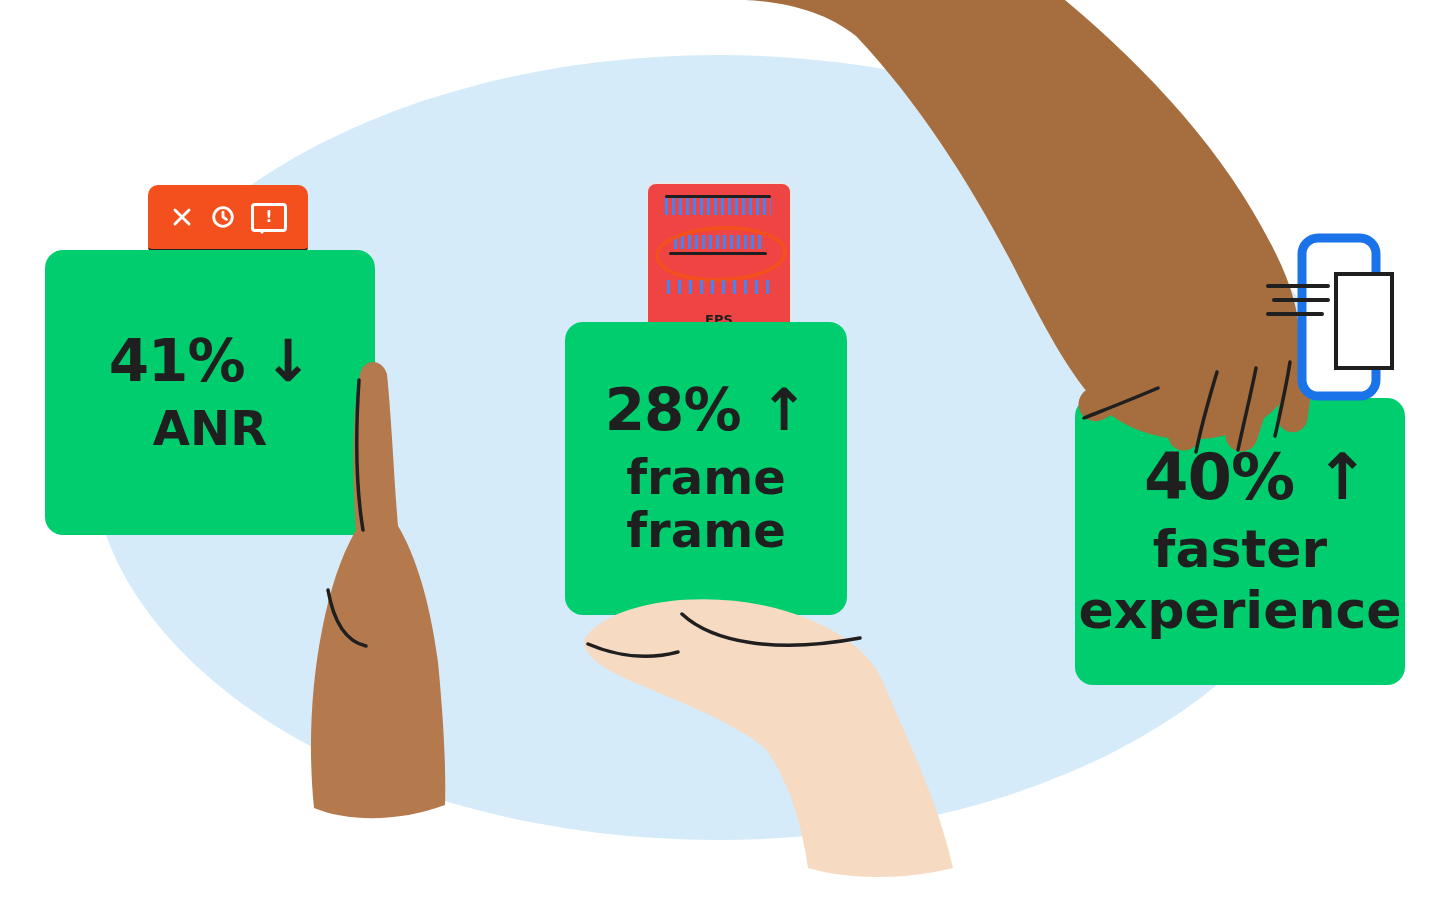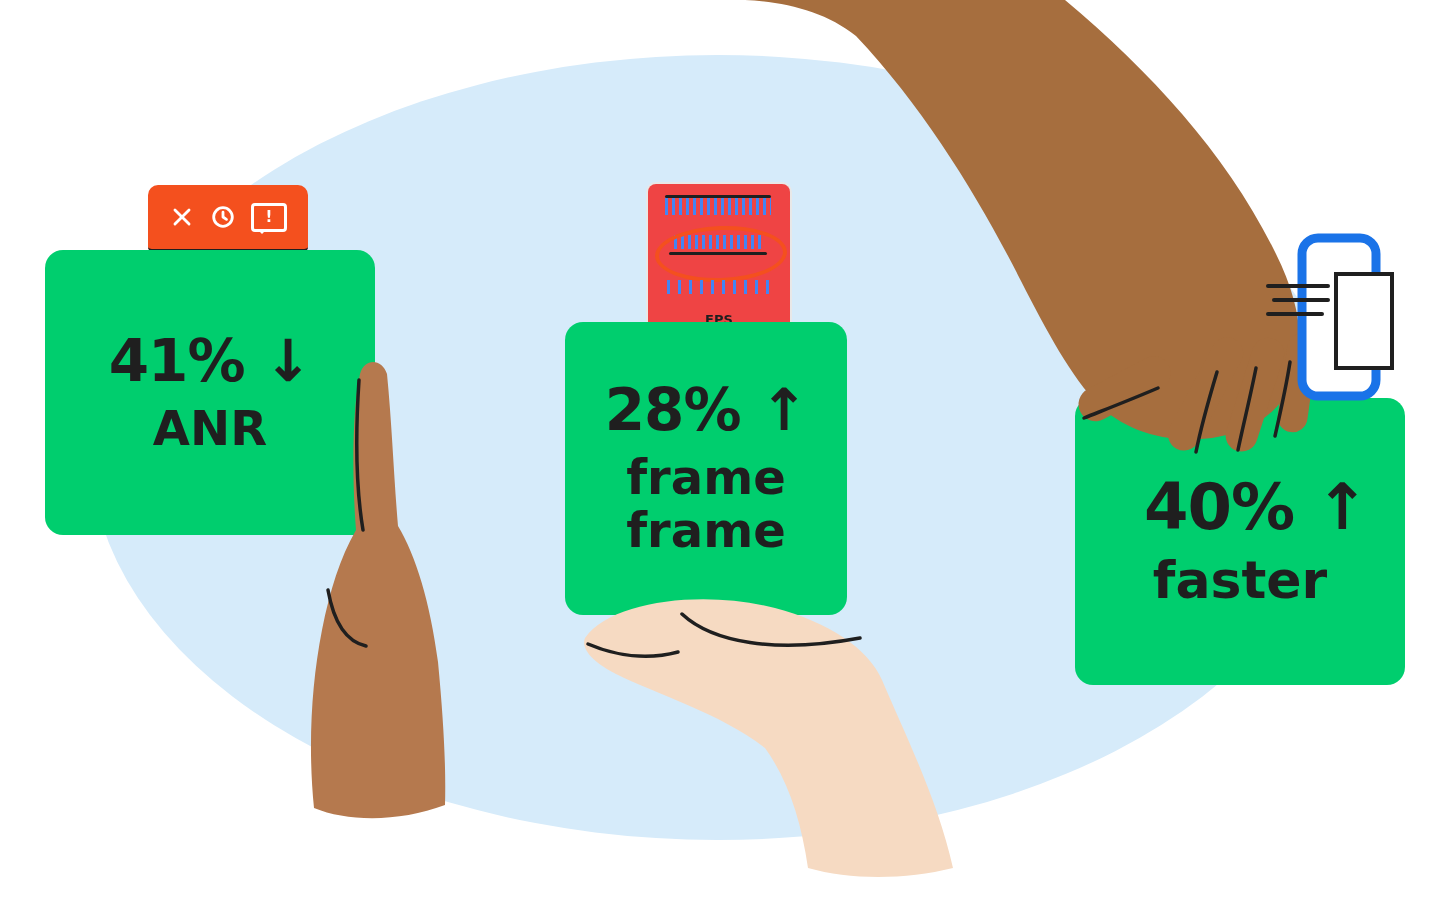--- a/index.html
+++ b/index.html
@@ -105,20 +105,21 @@
                          C 344 152, 378 220, 393 288 C 345 300, 290 300, 248 288
                          C 241 240, 228 200, 205 168 C 162 134, 96 114, 56 94
                          C 36 84, 20 70, 25 58 Z"></path>
     <path class="ln" d="M 28 64 C 56 76, 88 80, 118 72"></path>
     <path class="ln" d="M 122 34 C 152 62, 214 74, 300 58"></path>
   </svg>
 
   <div id="card3" class="card abs" style="left:1075px;top:398px;width:330px;height:287px">
     <div class="stat">40% ↑</div>
     <div class="statlabel">faster</div>
+    <div class="statlabel" style="margin-top:-6px">experience</div>
   </div>
 
   <svg class="abs" style="left:690px;top:0" width="650" height="500" viewBox="0 0 650 500">
     <path class="sR" d="M 55 0 L 375 0 C 463 74, 538 156, 586 254 C 608 298, 616 340, 604 378
                          C 592 412, 562 432, 522 438 C 474 444, 434 430, 408 404
                          C 382 378, 356 330, 331 281 C 291 202, 236 110, 166 36
                          C 136 12, 96 2, 55 0 Z"></path>
     <g>
       <rect class="sR" x="-17" y="-10" width="34" height="100" rx="17" transform="translate(470 370) rotate(62)"></rect>
     </g>

